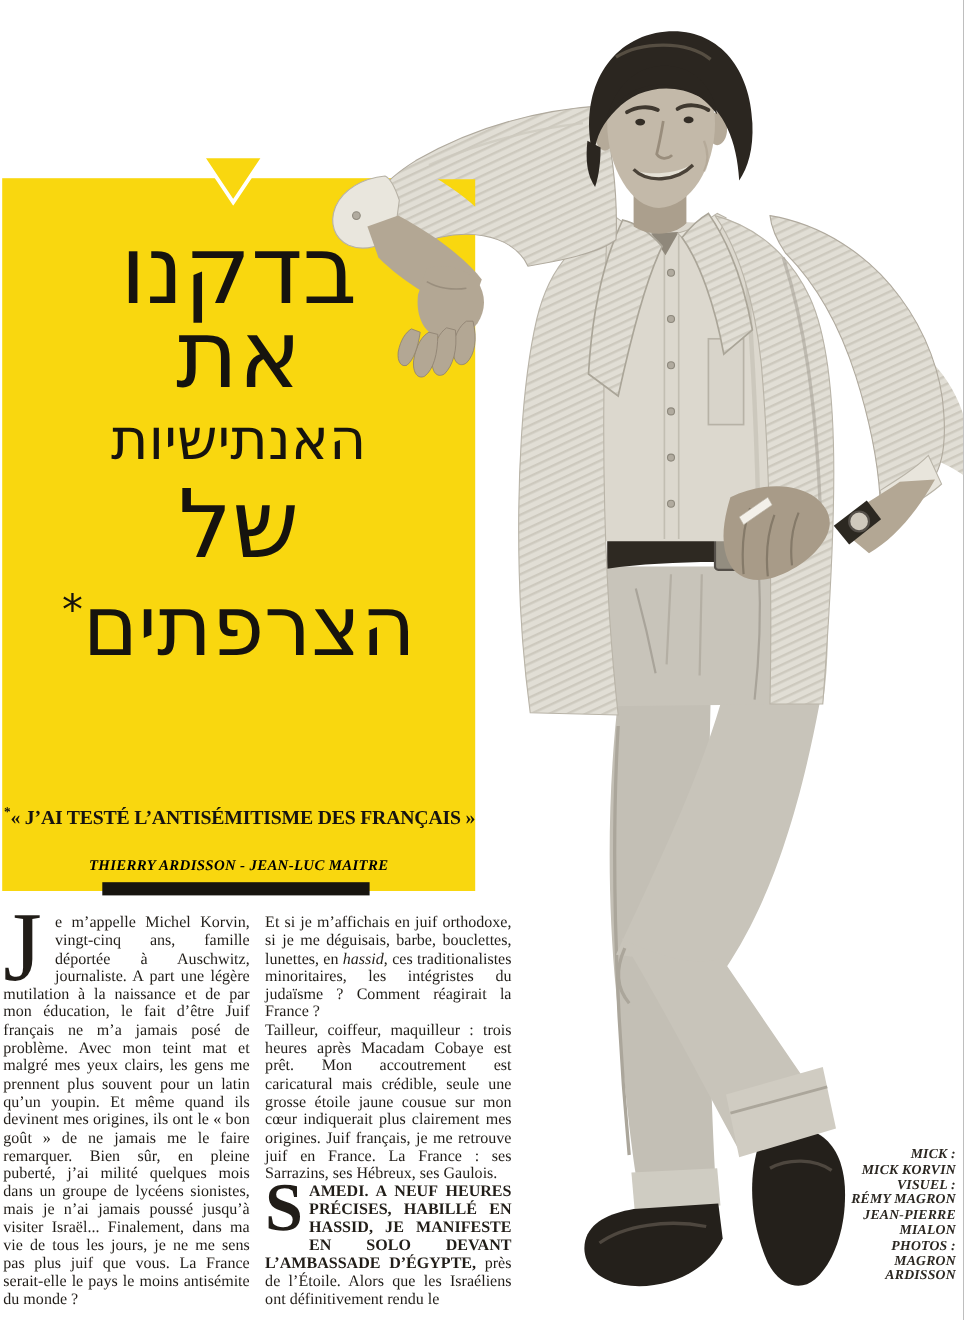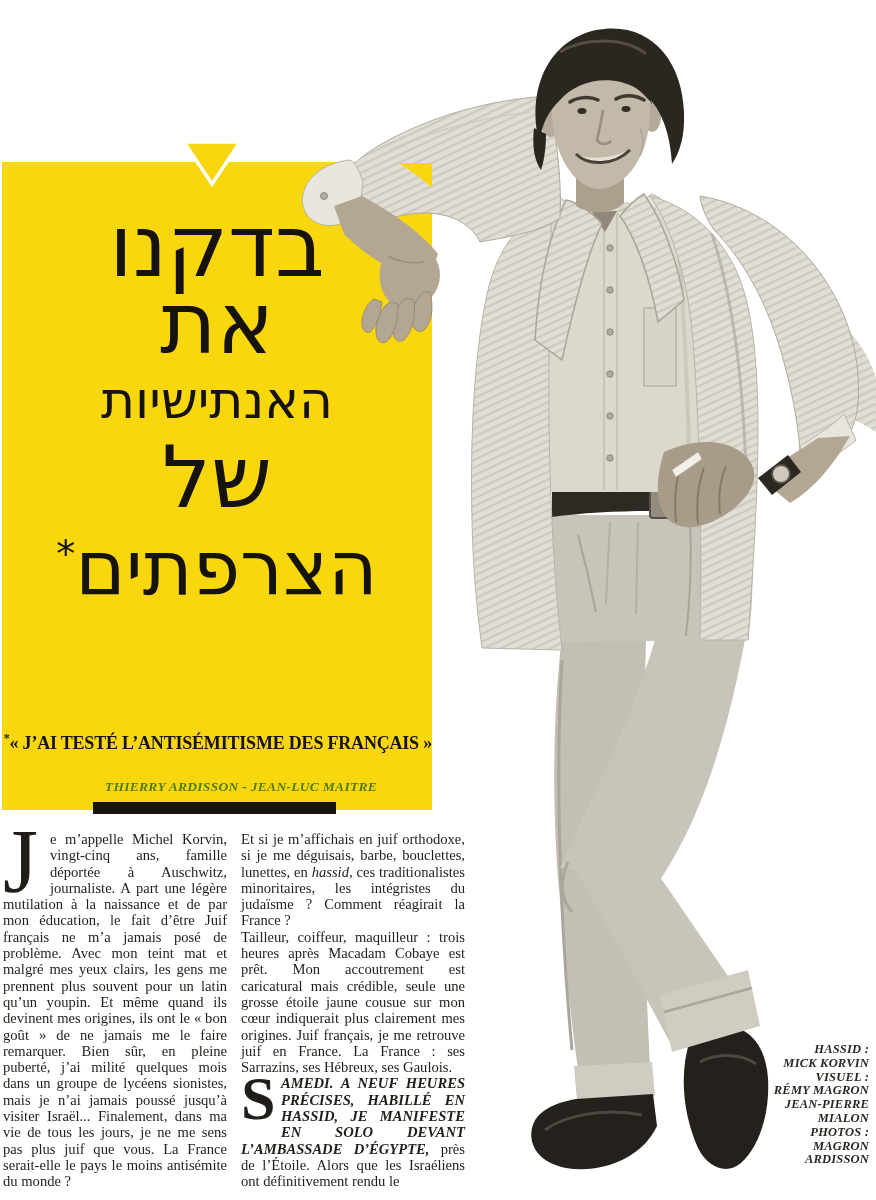--- a/index.html
+++ b/index.html
@@ -30,21 +30,21 @@
   
   .headline{
     position:absolute; left:2px; top:731px; width:430px; z-index:2;
     text-align:right; font-weight:bold; font-size:18px; letter-spacing:-0.2px;
     color:#161310; white-space:nowrap;
   }
   .headline sup{ font-size:12px; vertical-align:7px; }
   .byline{
     position:absolute; left:2px; top:779px; width:430px; z-index:2;
     text-align:center; font-weight:bold; font-style:italic;
-    font-size:13.5px; letter-spacing:0.3px; color:#4d7c0f;margin-left:24px;
+    font-size:13.5px; letter-spacing:0.3px; color:#000000;
   }
   .black-bar{
     position:absolute; left:93px; top:802px; width:243px; height:12px;
     background:#17140f; z-index:2;
   }
   
   .columns{
     position:absolute; left:3px; top:831px; width:463px; z-index:2;
     display:flex; gap:14px;
     font-size:14.6px; line-height:16.3px; text-align:justify; color:#211d18;
@@ -53,21 +53,21 @@
   .col p{ margin:0; }
   .dropcap-j{
     float:left; width:42px; height:65px; overflow:visible;
     font-size:90px; line-height:62px; margin-right:5px;
   }
   .dropcap-s{
     float:left; width:36px; height:49px; overflow:visible;
     font-size:62px; line-height:46px; margin-right:4px; font-weight:bold;
   }
   .samedi{ margin-top:8px; }
-  .samedi .lead{ font-weight:bold; font-style:italic; }
+  .samedi .lead{ font-weight:bold; }
   
   .credits{
     position:absolute; right:7px; top:1043px; z-index:2;
     text-align:right; font-style:italic; font-weight:bold;
     font-size:12.5px; line-height:13.8px; letter-spacing:0.2px; color:#2b2721;
   }
   
   .man-svg{ position:absolute; left:0; top:0; z-index:4; pointer-events:none; }
   .accent-fill{ fill:var(--accent); }
 </style>
@@ -99,21 +99,21 @@
       <p><span class="dropcap-j">J</span><span>e m’appelle Michel Korvin, vingt-cinq ans, famille déportée à Auschwitz, journaliste. A part une légère mutilation à la naissance et de par mon éducation, le fait d’être Juif français ne m’a jamais posé de problème. Avec mon teint mat et malgré mes yeux clairs, les gens me prennent plus souvent pour un latin qu’un youpin. Et même quand ils devinent mes origines, ils ont le « bon goût » de ne jamais me le faire remarquer. Bien sûr, en pleine puberté, j’ai milité quelques mois dans un groupe de lycéens sionistes, mais je n’ai jamais poussé jusqu’à visiter Israël... Finalement, dans ma vie de tous les jours, je ne me sens pas plus juif que vous. La France serait-elle le pays le moins antisémite du monde ?</span></p>
     </div>
     <div class="col">
       <p><span>Et si je m’affichais en juif orthodoxe, si je me déguisais, barbe, bouclettes, lunettes, en </span><i>hassid</i><span>, ces traditionalistes minoritaires, les intégristes du judaïsme ? Comment réagirait la France ?</span></p>
       <p>Tailleur, coiffeur, maquilleur : trois heures après Macadam Cobaye est prêt. Mon accoutrement est caricatural mais crédible, seule une grosse étoile jaune cousue sur mon cœur indiquerait plus clairement mes origines. Juif français, je me retrouve juif en France. La France : ses Sarrazins, ses Hébreux, ses Gaulois.</p>
       <p class="samedi"><span class="dropcap-s">S</span><span class="lead">AMEDI. A NEUF HEURES PRÉCISES, HABILLÉ EN HASSID, JE MANIFESTE EN SOLO DEVANT L’AMBASSADE D’ÉGYPTE,</span><span> près de l’Étoile. Alors que les Israéliens ont définitivement rendu le</span></p>
     </div>
   </div>
 
   <div class="credits">
-    <div>HASSID :</div>
+    <div>MICK :</div>
     <div>MICK KORVIN</div>
     <div>VISUEL :</div>
     <div>RÉMY MAGRON</div>
     <div>JEAN-PIERRE</div>
     <div>MIALON</div>
     <div>PHOTOS :</div>
     <div>MAGRON</div>
     <div>ARDISSON</div>
   </div>
 

